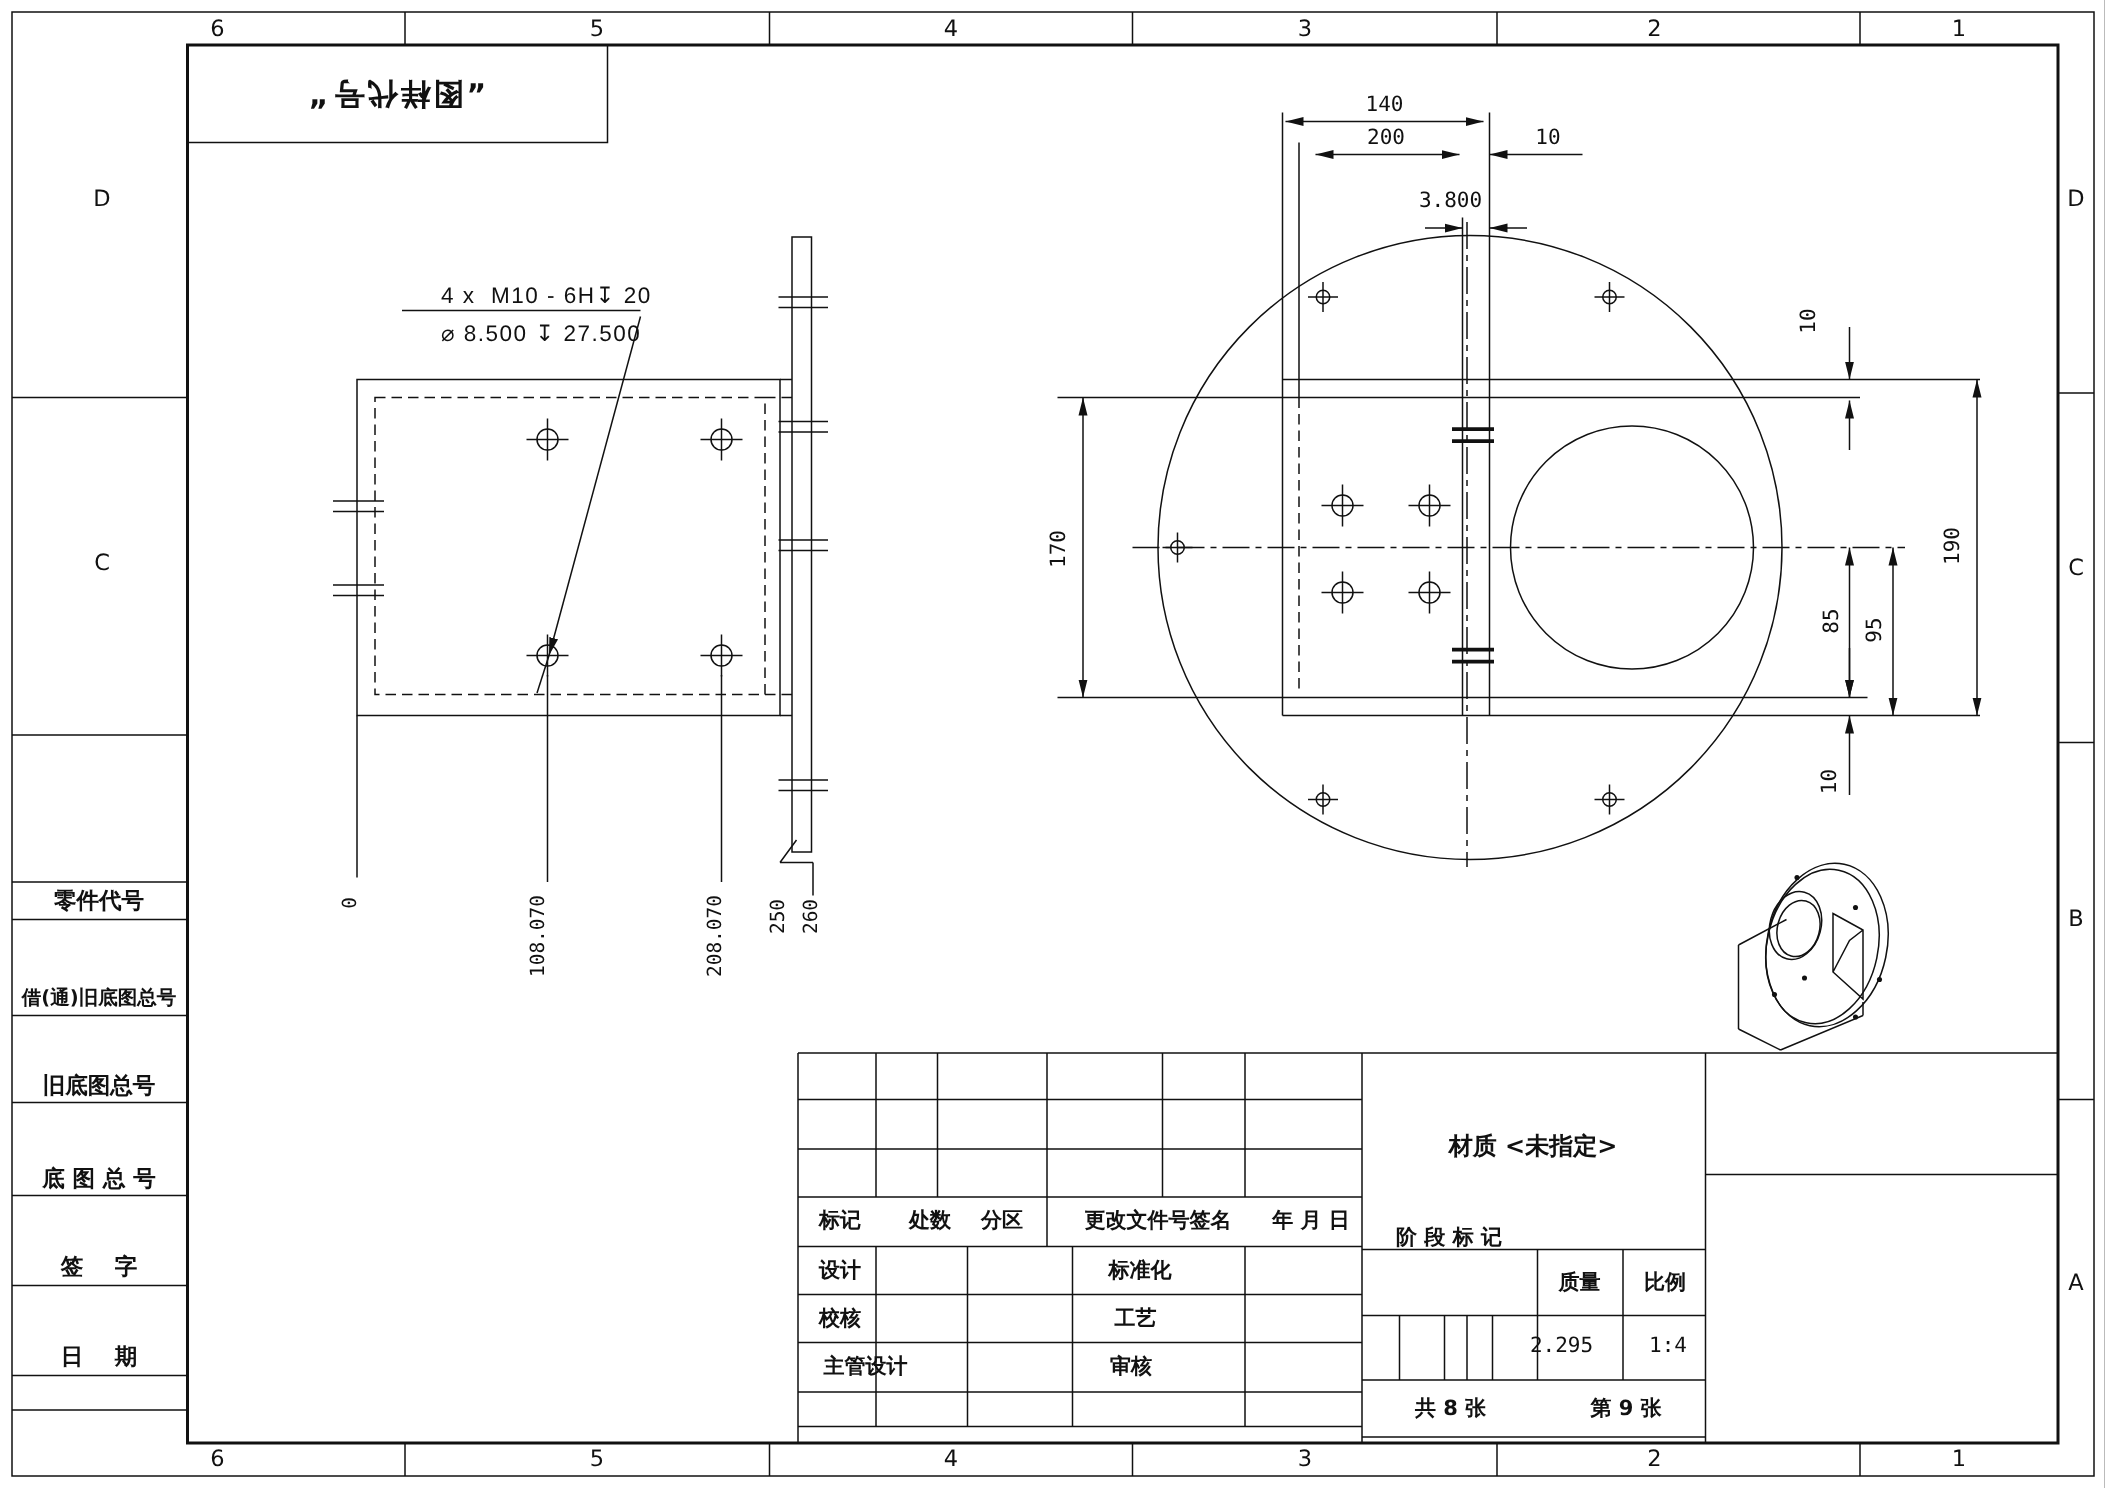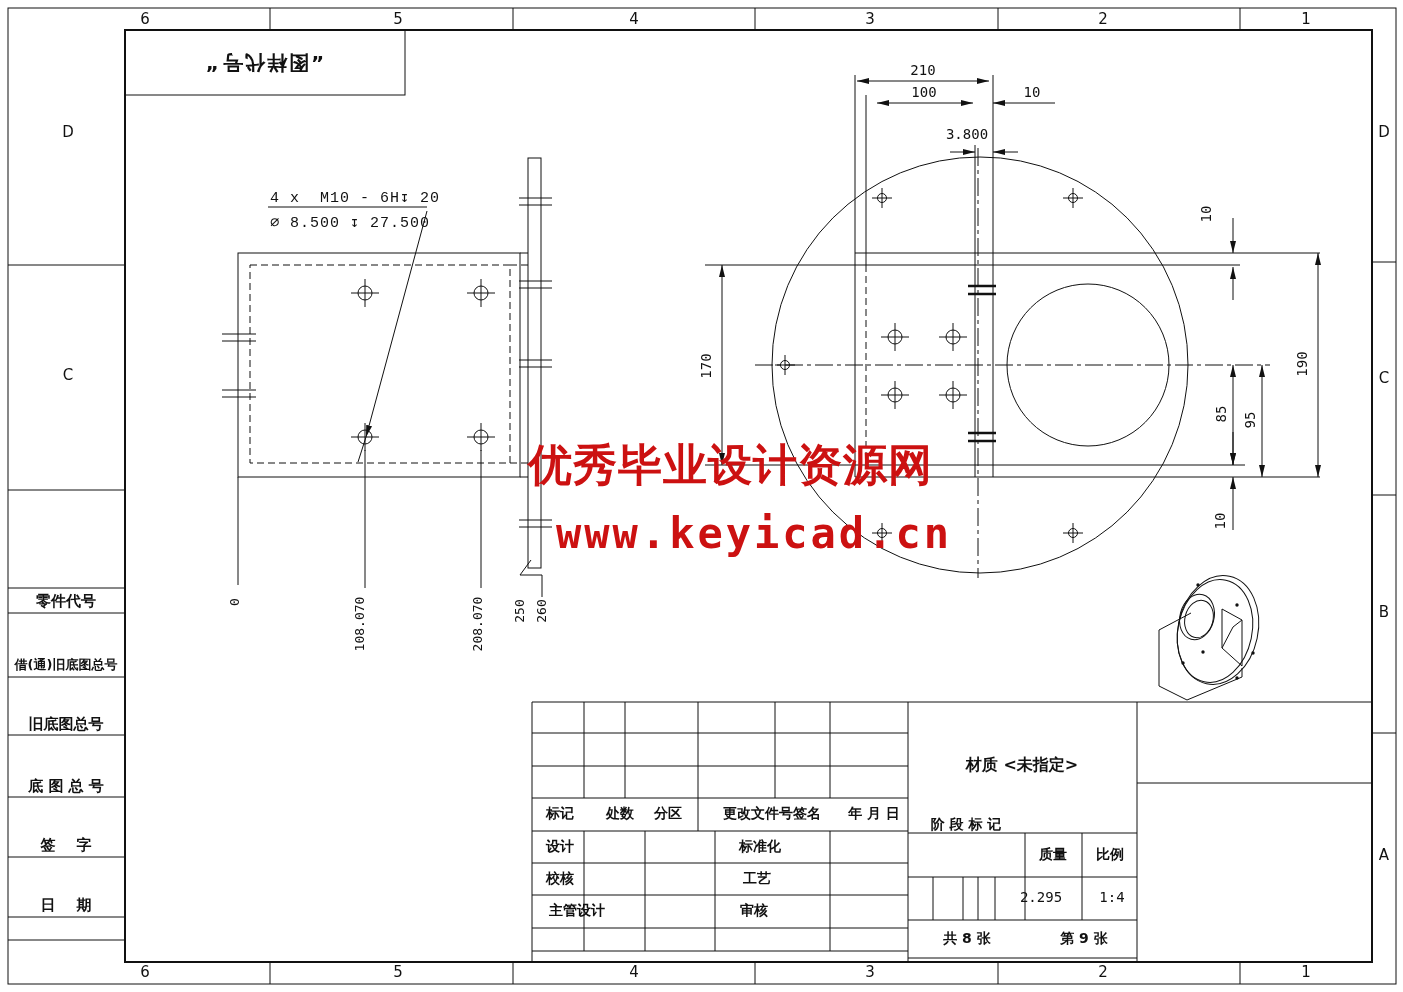--- a/index.html
+++ b/index.html
@@ -4,21 +4,21 @@
 <style>
   html,body{margin:0;padding:0;background:#888;}
   #sheet{position:relative;width:1403px;height:992px;background:#ffffff;overflow:hidden;
          font-family:"DejaVu Sans","Liberation Sans",sans-serif;color:#111;}
   #lines{position:absolute;left:0;top:0;}
   .t{position:absolute;white-space:pre;color:#111;}
   .ctr{transform:translate(-50%,-50%);}
   .rot{transform:translate(-50%,-50%) rotate(-90deg);}
   .dim{font-family:"DejaVu Sans Mono","Liberation Mono",monospace;font-size:14px;}
   .dim-s{font-family:"DejaVu Sans Mono","Liberation Mono",monospace;font-size:13px;}
-  .note{font-family:Liberation Mono, monospace;font-size:15px;letter-spacing:1px;}
+  .note{font-family:Liberation Sans, sans-serif;font-size:15px;letter-spacing:1px;margin-left:24px;}
   .cn{font-weight:600;font-size:15px;}
   .cn-s{font-weight:600;font-size:14px;}
   .bord{font-size:15px;font-weight:500;}
   .wm1{font-size:44px;font-weight:bold;letter-spacing:1px;}
   .wm2{font-family:"DejaVu Sans Mono","Liberation Mono",monospace;font-size:42px;font-weight:bold;letter-spacing:3px;}
   .stamp{display:flex;align-items:center;justify-content:center;font-size:20px;font-weight:bold;gap:2px;}
   .stamp .mid{display:inline-block;transform:rotate(180deg);letter-spacing:2px;}
 </style>
 </head>
 <body>
@@ -164,33 +164,31 @@
   <span class="t ctr bord" style="left:1384px;top:378px">C</span>
   <span class="t ctr bord" style="left:1384px;top:612px">B</span>
   <span class="t ctr bord" style="left:1384px;top:855px">A</span>
 
   <div class="t stamp" style="left:125px;top:30px;width:280px;height:65px">
     <span>„</span>
     <span class="mid">图样代号</span>
     <span>”</span>
   </div>
 
-  <span class="t wm1" style="left:528px;top:436px;color:#cc1111">优秀毕业设计资源网</span>
-  <span class="t wm2" style="left:556px;top:509px;color:#cc1111">www.keyicad.cn</span>
 
   <span class="t note" style="left:270px;top:188px">4 x  M10 - 6H↧ 20</span>
   <span class="t note" style="left:270px;top:213px">⌀ 8.500 ↧ 27.500</span>
   <span class="t rot dim-s" style="left:234px;top:602px">0</span>
   <span class="t rot dim-s" style="left:359px;top:624px">108.070</span>
   <span class="t rot dim-s" style="left:477px;top:624px">208.070</span>
   <span class="t rot dim-s" style="left:519px;top:611px">250</span>
   <span class="t rot dim-s" style="left:541px;top:611px">260</span>
 
-  <span class="t ctr dim" style="left:923px;top:70px">210</span>
-  <span class="t ctr dim" style="left:924px;top:92px">100</span>
+  <span class="t ctr dim" style="left:923px;top:70px">140</span>
+  <span class="t ctr dim" style="left:924px;top:92px">200</span>
   <span class="t ctr dim" style="left:1032px;top:92px">10</span>
   <span class="t ctr dim" style="left:967px;top:134px">3.800</span>
   <span class="t rot dim" style="left:706px;top:366px">170</span>
   <span class="t rot dim" style="left:1206px;top:214px">10</span>
   <span class="t rot dim" style="left:1221px;top:414px">85</span>
   <span class="t rot dim" style="left:1250px;top:420px">95</span>
   <span class="t rot dim" style="left:1302px;top:364px">190</span>
   <span class="t rot dim" style="left:1220px;top:521px">10</span>
 
   <span class="t ctr cn" style="left:66px;top:601px">零件代号</span>

